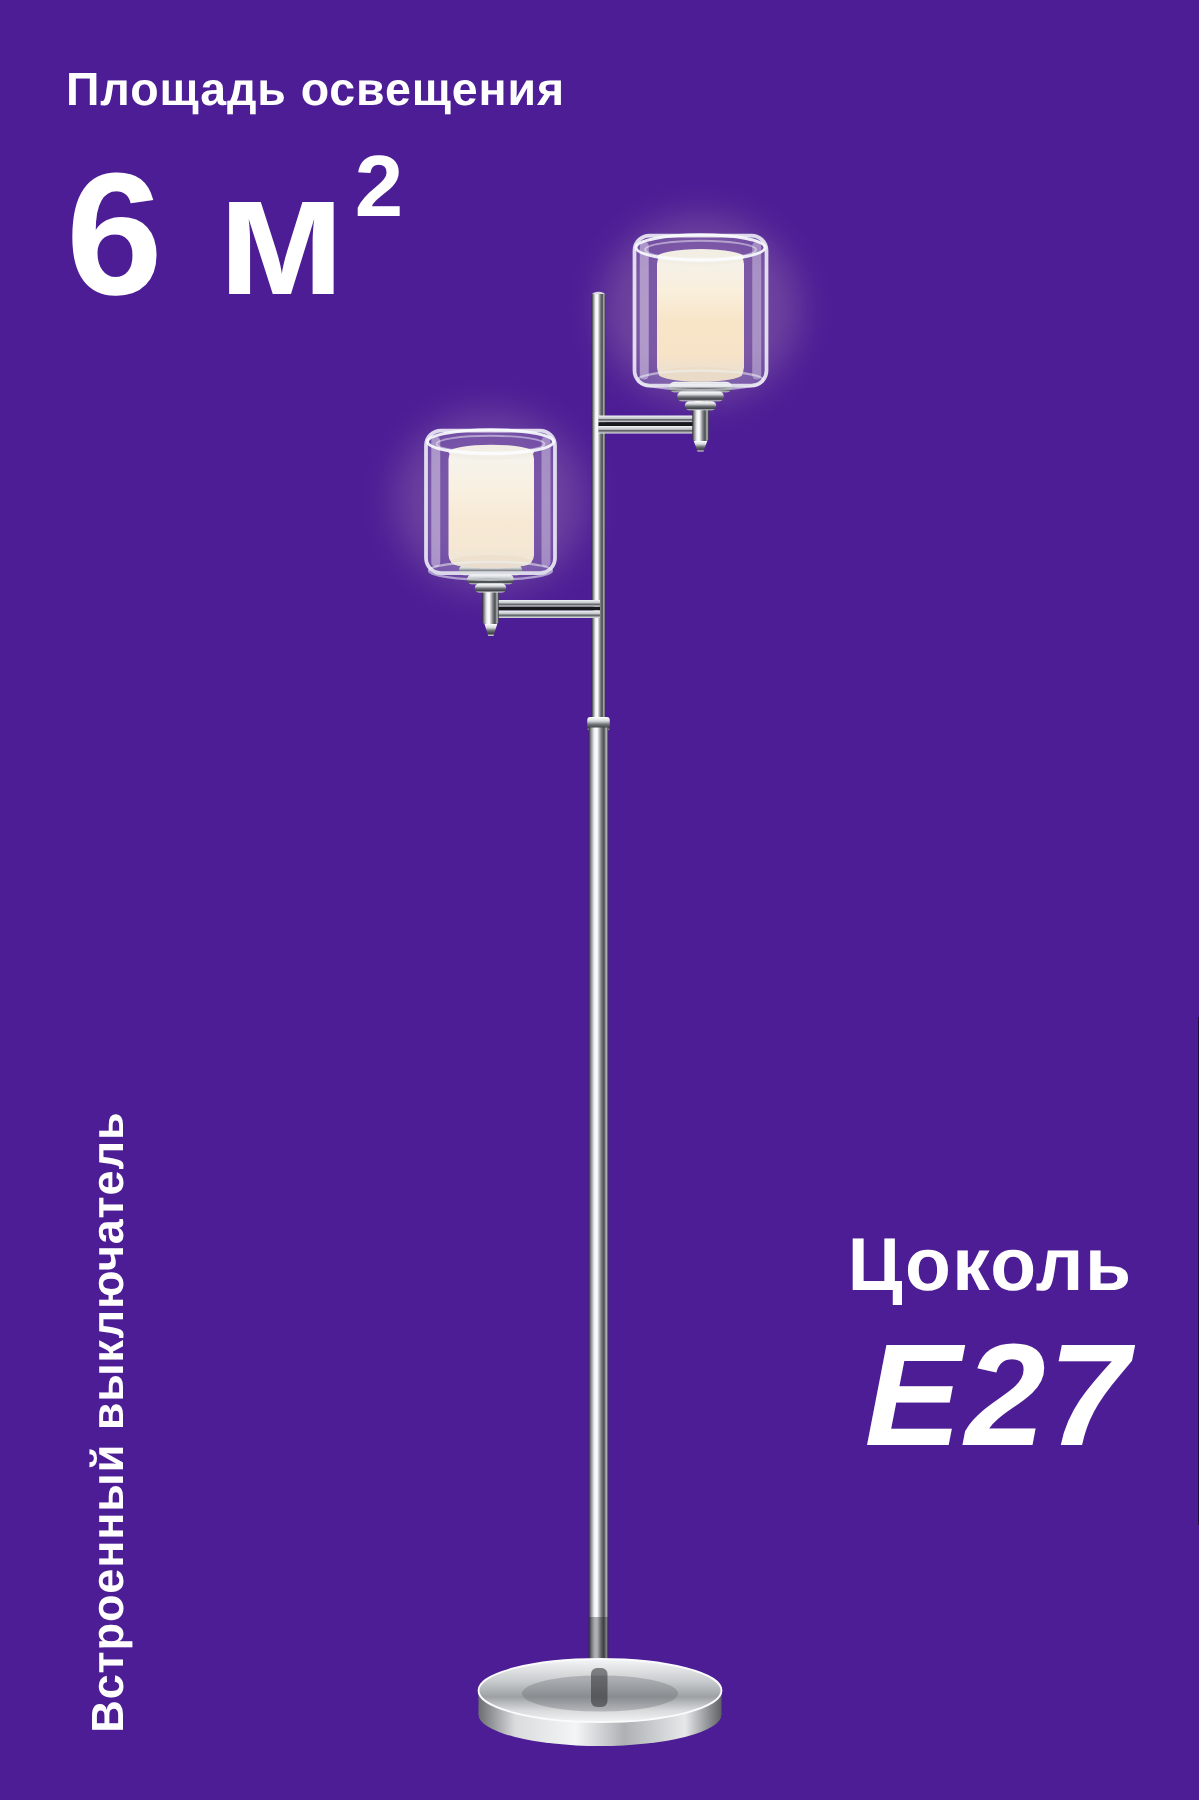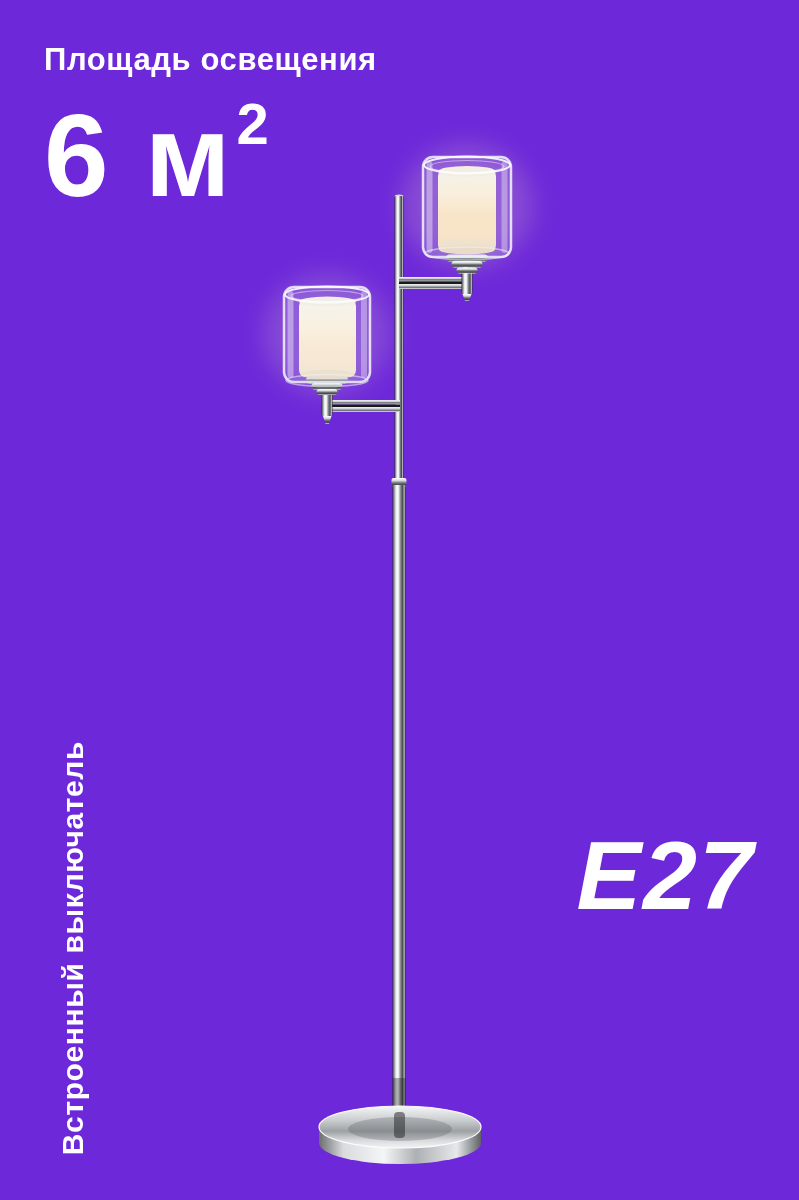--- a/index.html
+++ b/index.html
@@ -1,20 +1,20 @@
 <!DOCTYPE html>
 <html><head>
 <meta charset="utf-8">
 <style>
   html, body { margin: 0; padding: 0; background: #000; }
   .canvas {
     position: relative;
     width: 799px;
     height: 1200px;
-    background: #6d28d9;
+    background: #4c1d95;
     overflow: hidden;
     font-family: "Liberation Sans", "DejaVu Sans", sans-serif;
     color: #fff;
   }
   .lamp-svg { position: absolute; left: 0; top: 0; }
 
   .area-label {
     position: absolute;
     left: 44px;
     top: 42px;
@@ -214,18 +214,19 @@
       <ellipse cx="327" cy="380.5" rx="41" ry="6" fill="#c8cdd2" fill-opacity="0.12" stroke="#eef2f6" stroke-opacity="0.55" stroke-width="1.5"></ellipse>
     </g>
   </svg>
 
   <div class="area-label">Площадь освещения</div>
   <div class="area-value">
     <span>6 м</span><span class="sup">2</span>
   </div>
 
   <div class="socket-block">
+    <div class="socket-label">Цоколь</div>
     <div class="socket-value">E27</div>
   </div>
 
   <div class="switch-vertical">Встроенный выключатель</div>
 
 </div>
 
 </body></html>

